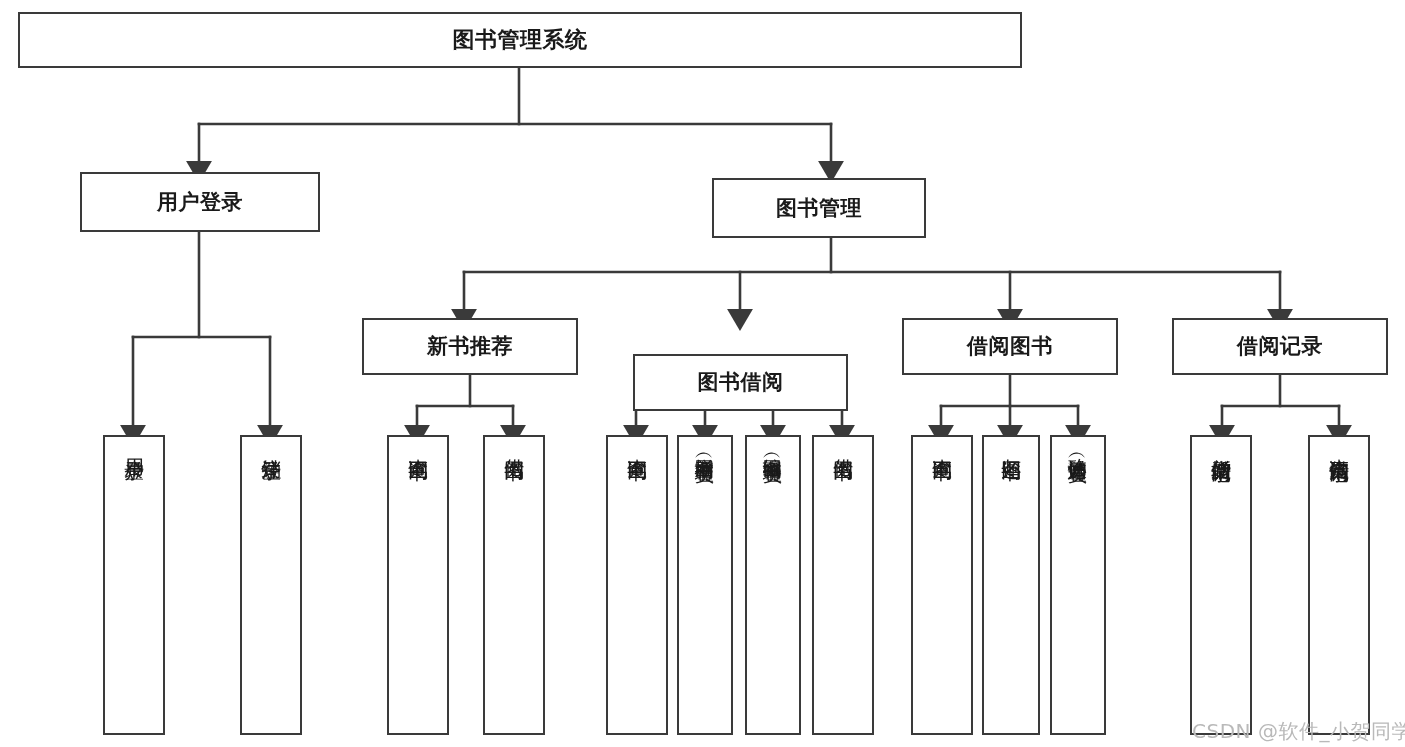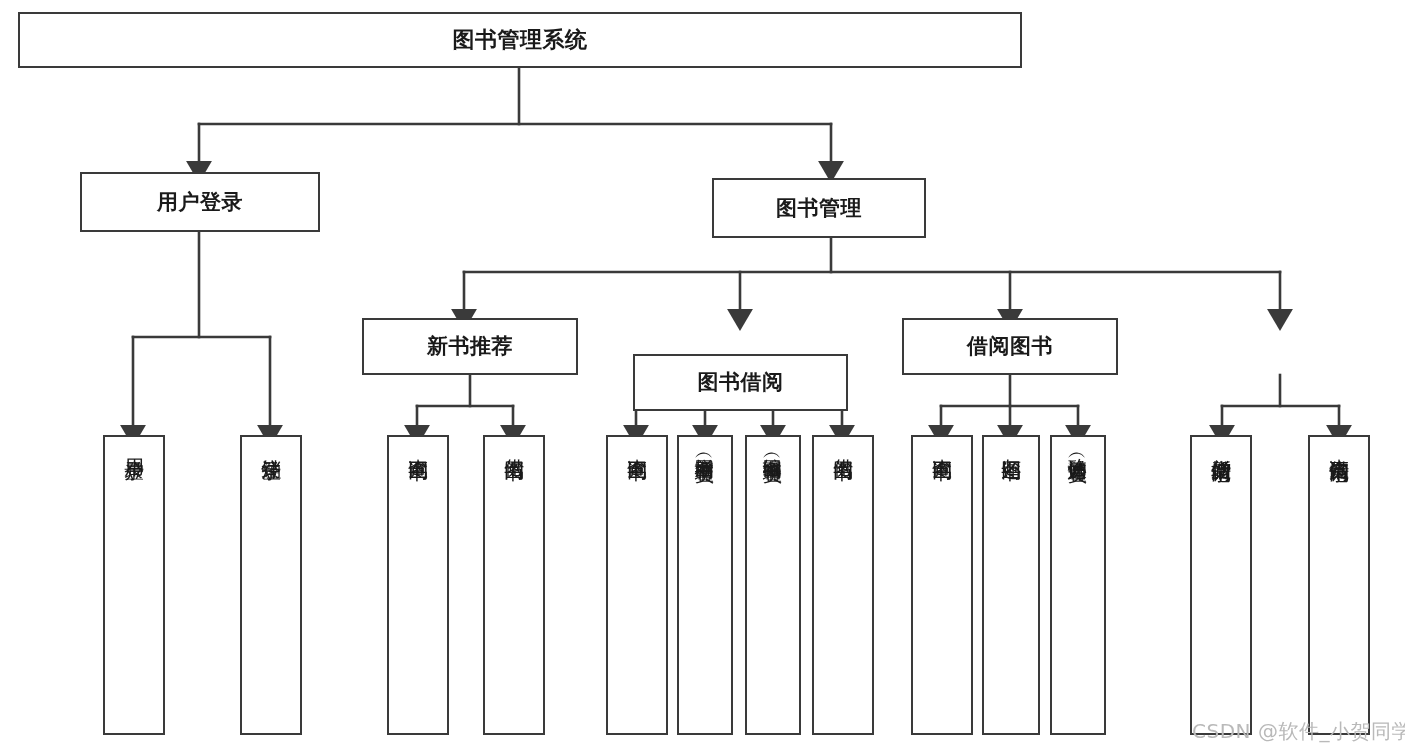--- a/index.html
+++ b/index.html
@@ -149,20 +149,23 @@
   </div>
 
   <div class="node horiz" style="left:633px; top:318px; width:215px; height:57px;margin-top:36px;">
     <span class="label">图书借阅</span>
   </div>
 
   <div class="node horiz" style="left:902px; top:318px; width:216px; height:57px;">
     <span class="label">借阅图书</span>
   </div>
 
+  <div class="node horiz" style="left:1172px; top:318px; width:216px; height:57px;">
+    <span class="label">借阅记录</span>
+  </div>
 
   <div class="node vert" style="left:103px; top:435px; width:62px; height:300px;">
     <span class="label">用户登录</span>
   </div>
 
   <div class="node vert" style="left:240px; top:435px; width:62px; height:300px;">
     <span class="label">注销登录</span>
   </div>
 
   <div class="node vert" style="left:387px; top:435px; width:62px; height:300px;">

